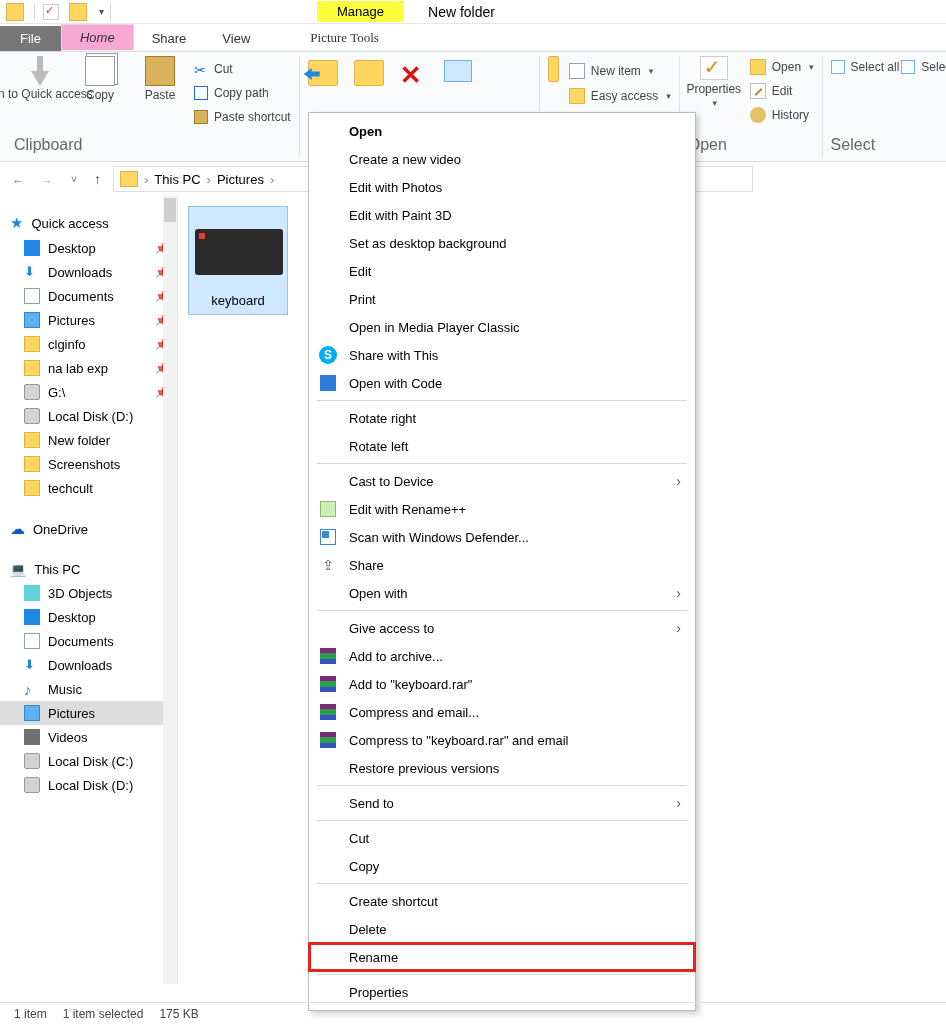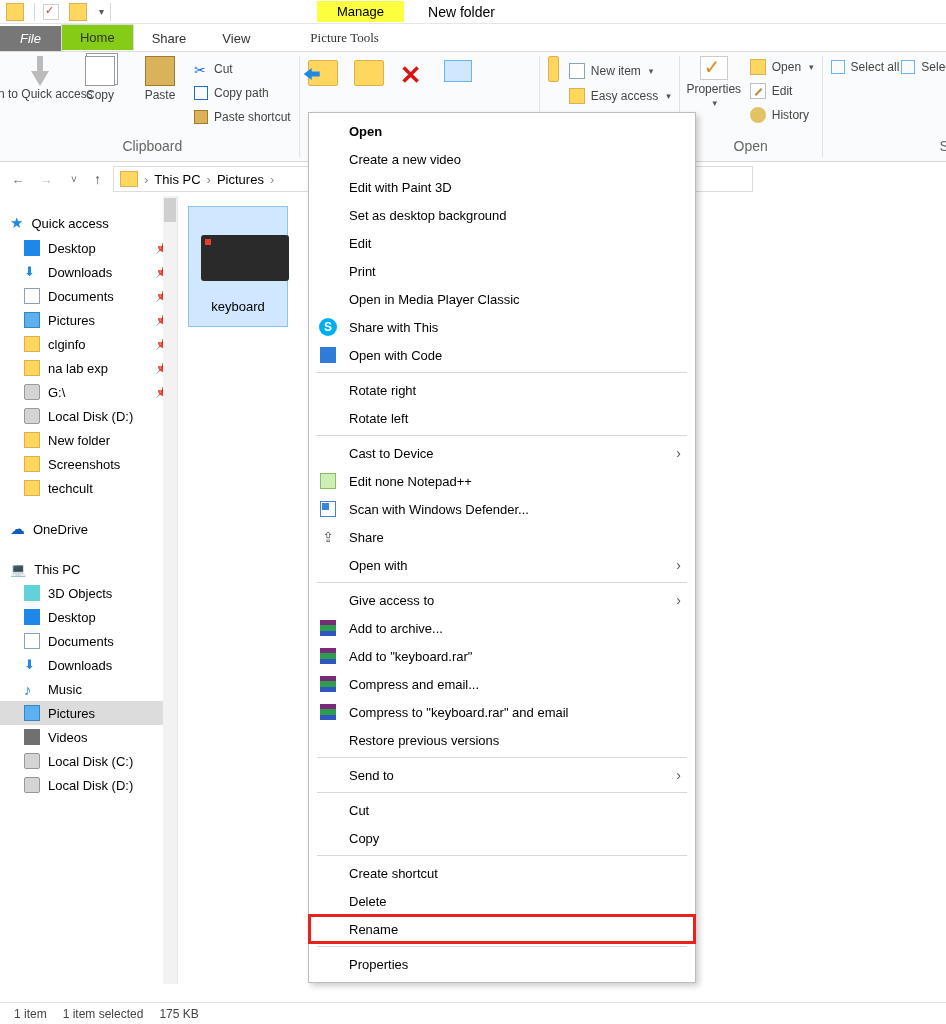--- a/index.html
+++ b/index.html
@@ -9,28 +9,28 @@
   .qat .folder-ico{width:18px;height:18px;margin:0 6px;background:#ffd75e;border:1px solid #e0b050;}
   .qat .divider{height:18px;width:1px;background:#d7d7d7;margin:0 4px;}
   .qat .prop-ico{width:16px;height:16px;background:#fff;border:1px solid #d0d0d0;position:relative;margin:0 4px;}
   .qat .prop-ico:after{content:"✓";color:#d33;font-size:11px;position:absolute;left:1px;top:-1px;}
   .qat .dd{font-size:10px;color:#555;margin:0 6px;}
   .manage{background:#fcff3d;padding:3px 20px;font-size:13px;margin-left:206px;}
   .windowtitle{font-size:14px;margin-left:24px;}
   
   .tabs{height:28px;display:flex;align-items:flex-end;background:#fff;border-bottom:1px solid #dcdcdc;}
   .tab{padding:5px 18px;font-size:13px;color:#333;}
-  .tab.file{background:#777;color:#fff;padding:5px 20px;font-style:italic;}
-  .tab.home{background:#84cc16;border:1px solid #dcdcdc;border-bottom:1px solid #fafafa;}
+  .tab.file{background:#777;color:#fff;padding:5px 20px;}
+  .tab.home{background:#f9a8d4;border:1px solid #dcdcdc;border-bottom:1px solid #fafafa;font-style:italic;}
   .tab.picture{margin-left:24px;font-family:Liberation Serif, serif;}
   
   .ribbon{height:110px;background:#fafbfc;border-bottom:1px solid #d7d7d7;display:flex;padding:4px 6px;font-size:12px;color:#444;white-space:nowrap;}
   .group{display:flex;flex-direction:column;justify-content:space-between;padding:0 8px;border-right:1px solid #e3e3e3;}
   .group .buttons{display:flex;gap:8px;align-items:flex-start;flex:1;}
-  .group .gl{font-size:14px;color:#666;text-align:center;padding:3px 0;}
+  .group .gl{font-size:16px;color:#666;padding:3px 0;}
   .bigbtn{display:flex;flex-direction:column;align-items:center;width:52px;font-size:12px;gap:2px;}
   .bigicon{width:30px;height:30px;}
   .pin-ico{background:#bbb;clip-path:polygon(40% 0,60% 0,60% 50%,80% 50%,50% 100%,20% 50%,40% 50%);}
   .copy-ico{background:#fff;border:1px solid #999;box-shadow:2px -2px 0 #fff,2px -2px 0 1px #999;}
   .paste-ico{background:#d9b25a;border:1px solid #a07b2f;}
   .smallrow{display:flex;align-items:center;gap:6px;height:22px;font-size:12px;}
   .cut-ico{width:14px;height:14px;}
   .cut-ico:after{content:"✂";color:#1f6cd6;font-size:14px;}
   .path-ico{width:14px;height:14px;border:1px solid #1f6cd6;}
   .short-ico{width:14px;height:14px;background:#d9b25a;border:1px solid #a07b2f;}
@@ -71,21 +71,21 @@
   .ico-pic{background:#5bb1f1;border:1px solid #3a85ba;}
   .ico-fold{background:#ffd75e;border:1px solid #e0b050;}
   .ico-drive{background:#d4d4d4;border:1px solid #999;border-radius:2px;}
   .ico-cloud{color:#0a5fbf;font-size:15px;}
   .ico-pc{color:#2f88d4;font-size:13px;}
   .ico-3d{background:#63d1da;}
   .ico-music{color:#1f86e9;font-size:15px;}
   .ico-vid{background:#707070;}
   .navspacer{height:16px;}
   .content{flex:1;position:relative;padding:10px;}
-  .thumb{width:100px;text-align:center;font-size:13px;background:#cfe8ff;border:1px solid #8fc3ef;padding:12px;}
+  .thumb{width:100px;text-align:center;font-size:13px;background:#cfe8ff;border:1px solid #8fc3ef;padding:6px;}
   .thumb .kbimg{width:88px;height:46px;background:#2a2a2a;border-radius:3px;margin:16px auto 18px;position:relative;}
   .thumb .kbimg:before{content:"";position:absolute;left:4px;top:4px;width:6px;height:6px;background:#e83c2e;}
   
   .ctxmenu{position:absolute;left:308px;top:112px;width:388px;background:#fff;border:1px solid #bcbcbc;box-shadow:3px 3px 6px rgba(0,0,0,.2);font-size:13px;padding:4px 0;}
   .mi{display:flex;align-items:center;height:28px;padding:0 14px 0 40px;position:relative;}
   .mi .mico{position:absolute;left:10px;width:18px;height:18px;display:flex;align-items:center;justify-content:center;font-size:14px;}
   .mi .chev{margin-left:auto;color:#555;font-size:14px;}
   .mi.bold{font-weight:bold;}
   .mi.hl{outline:3px solid #e8231e;outline-offset:-2px;}
   .msep{height:1px;background:#d7d7d7;margin:3px 8px;}
@@ -366,20 +366,23 @@
 </div>
 
 <div class="ctxmenu" id="ctxmenu">
     <div class="mi bold">
       <span>Open</span>
     </div>
     <div class="mi">
       <span>Create a new video</span>
     </div>
     <div class="mi">
+      <span>Edit with Photos</span>
+    </div>
+    <div class="mi">
       <span>Edit with Paint 3D</span>
     </div>
     <div class="mi">
       <span>Set as desktop background</span>
     </div>
     <div class="mi">
       <span>Edit</span>
     </div>
     <div class="mi">
       <span>Print</span>
@@ -408,21 +411,21 @@
     </div>
     <div class="msep"></div>
     <div class="mi">
       <span>Cast to Device</span>
       <span class="chev">›</span>
     </div>
     <div class="mi">
       <span class="mico">
         <span class="npp"></span>
       </span>
-      <span>Edit none Notepad++</span>
+      <span>Edit with Rename++</span>
     </div>
     <div class="mi">
       <span class="mico">
         <span class="defender"></span>
       </span>
       <span>Scan with Windows Defender...</span>
     </div>
     <div class="mi">
       <span class="mico shr">⇪</span>
       <span>Share</span>

